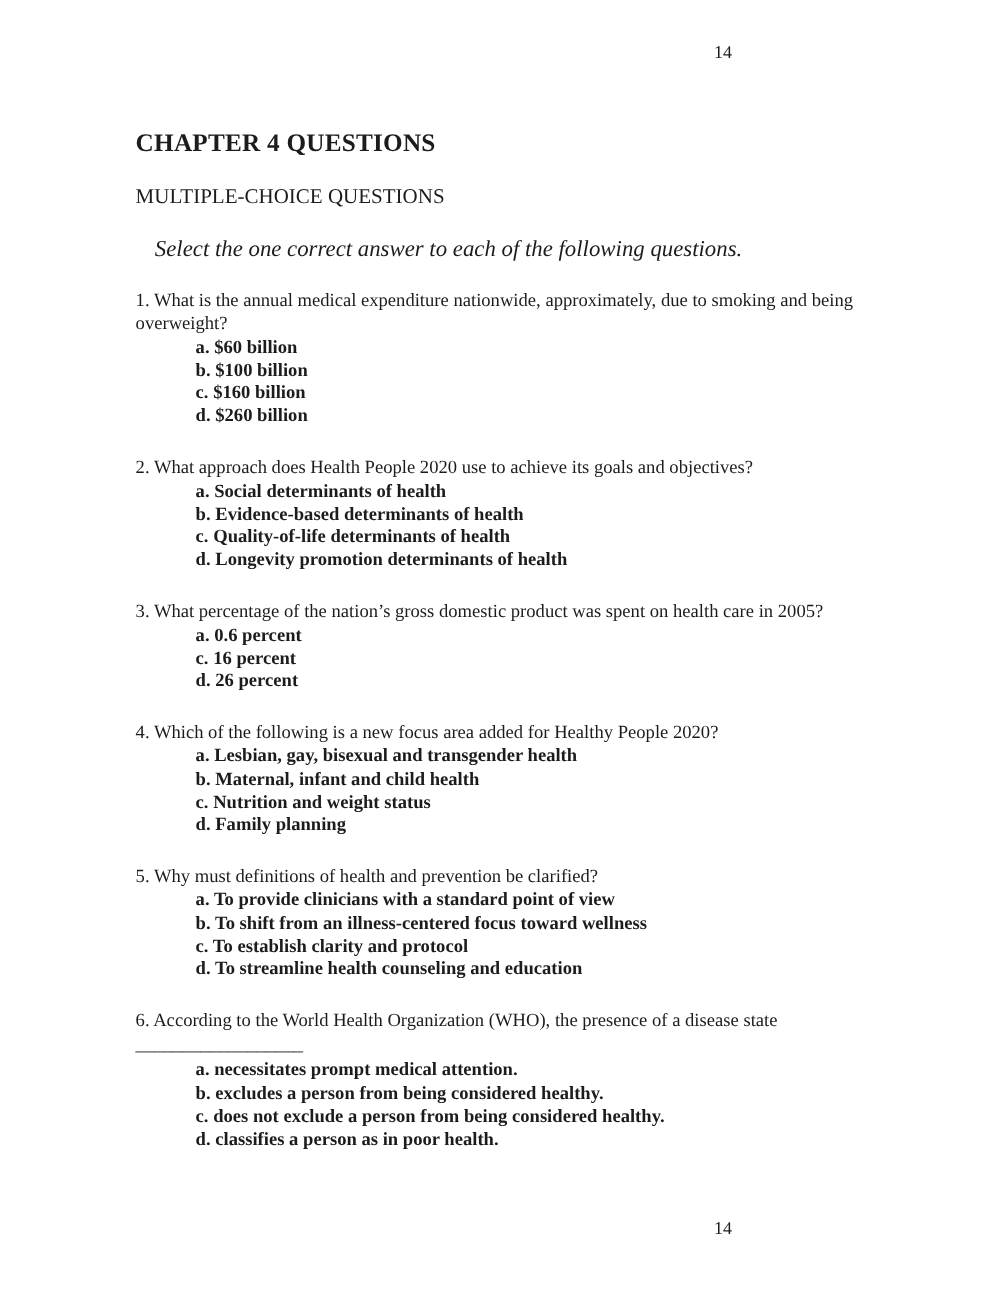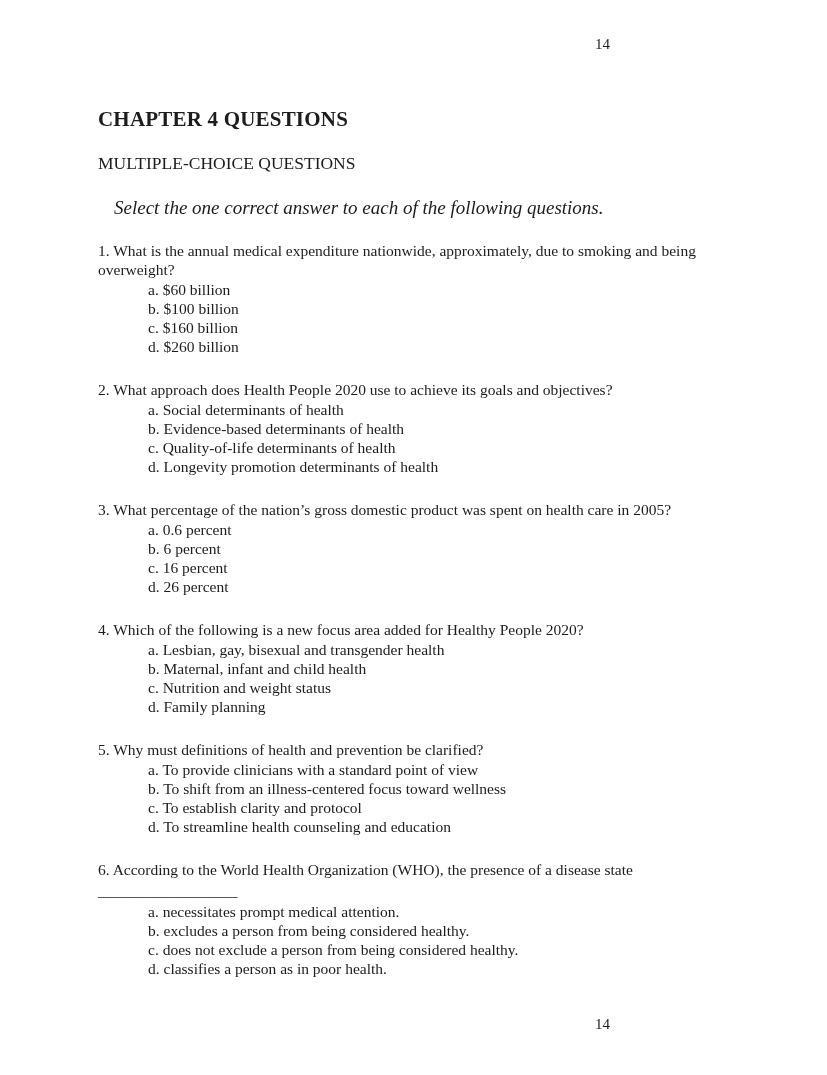--- a/index.html
+++ b/index.html
@@ -22,21 +22,21 @@
     position: absolute;
     right: 114px;
     font-size: 15px;
     line-height: 16px;
   }
   .pageno.top { top: 36px; }
   .pageno.bottom { top: 1016px; }
   .content {
     position: absolute;
     top: 106px;
-    left: 98px;
+    left: 113px;
     width: 600px;
   }
   h1.title {
     margin: 0;
     font-size: 21px;
     line-height: 26px;
     font-weight: bold;
     letter-spacing: 0.2px;
   }
   h2.subtitle {
@@ -61,20 +61,21 @@
   }
   .blank-line {
     margin: 0;
     line-height: 22px;
     height: 22px;
     letter-spacing: 0;
   }
   .options p.option {
     padding-left: 50px;
     margin: 0;
+    font-weight: bold;
   }
 </style>
 </head>
 <body>
 
 <div class="page">
   <div class="pageno top">14</div>
 
   <div class="content">
     <h1 class="title">CHAPTER 4 QUESTIONS</h1>
@@ -111,21 +112,20 @@
   <p class="option"><span class="letter">d.</span> <span class="otext">Longevity promotion determinants of health</span></p>
 </div>
   </div>
 
   <div class="question">
     <p class="qtext"><span class="qnum">3.</span> <span class="qbody">What percentage of the nation’s gross domestic product was spent on health care in 2005?</span></p>
 
     <div class="options">
   <p class="option"><span class="letter">a.</span> <span class="otext">0.6 percent</span></p>
 
-  <p class="option"><span class="letter">b.</span> <span class="otext">6 percent</span></p>
 
   <p class="option"><span class="letter">c.</span> <span class="otext">16 percent</span></p>
 
   <p class="option"><span class="letter">d.</span> <span class="otext">26 percent</span></p>
 </div>
   </div>
 
   <div class="question">
     <p class="qtext"><span class="qnum">4.</span> <span class="qbody">Which of the following is a new focus area added for Healthy People 2020?</span></p>
 

